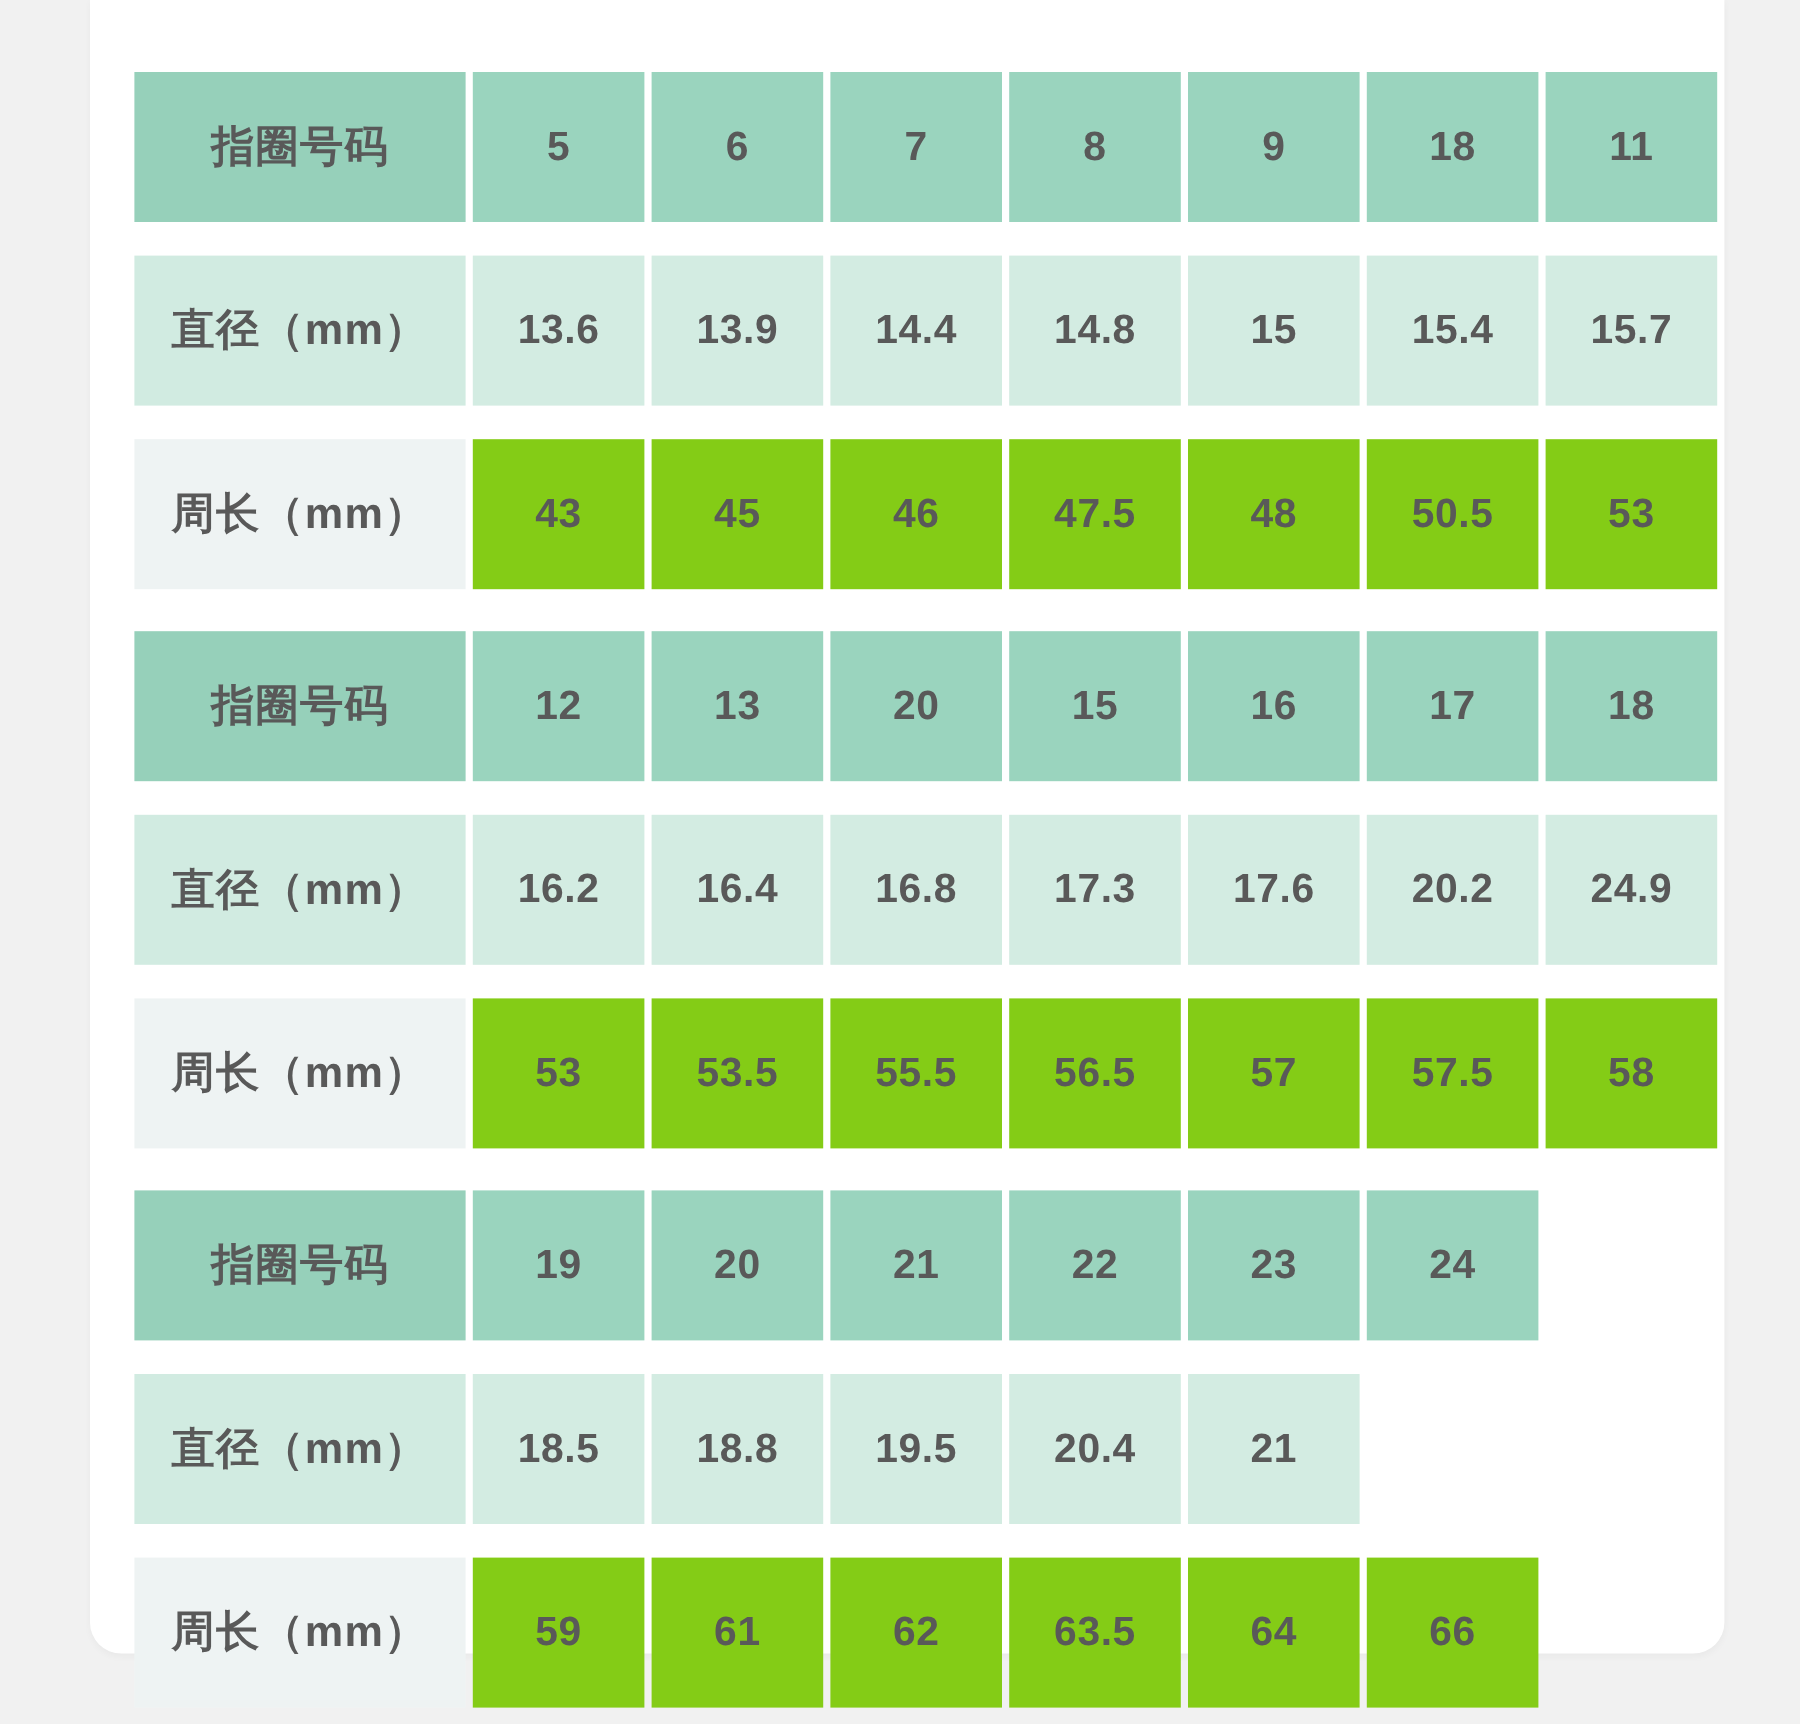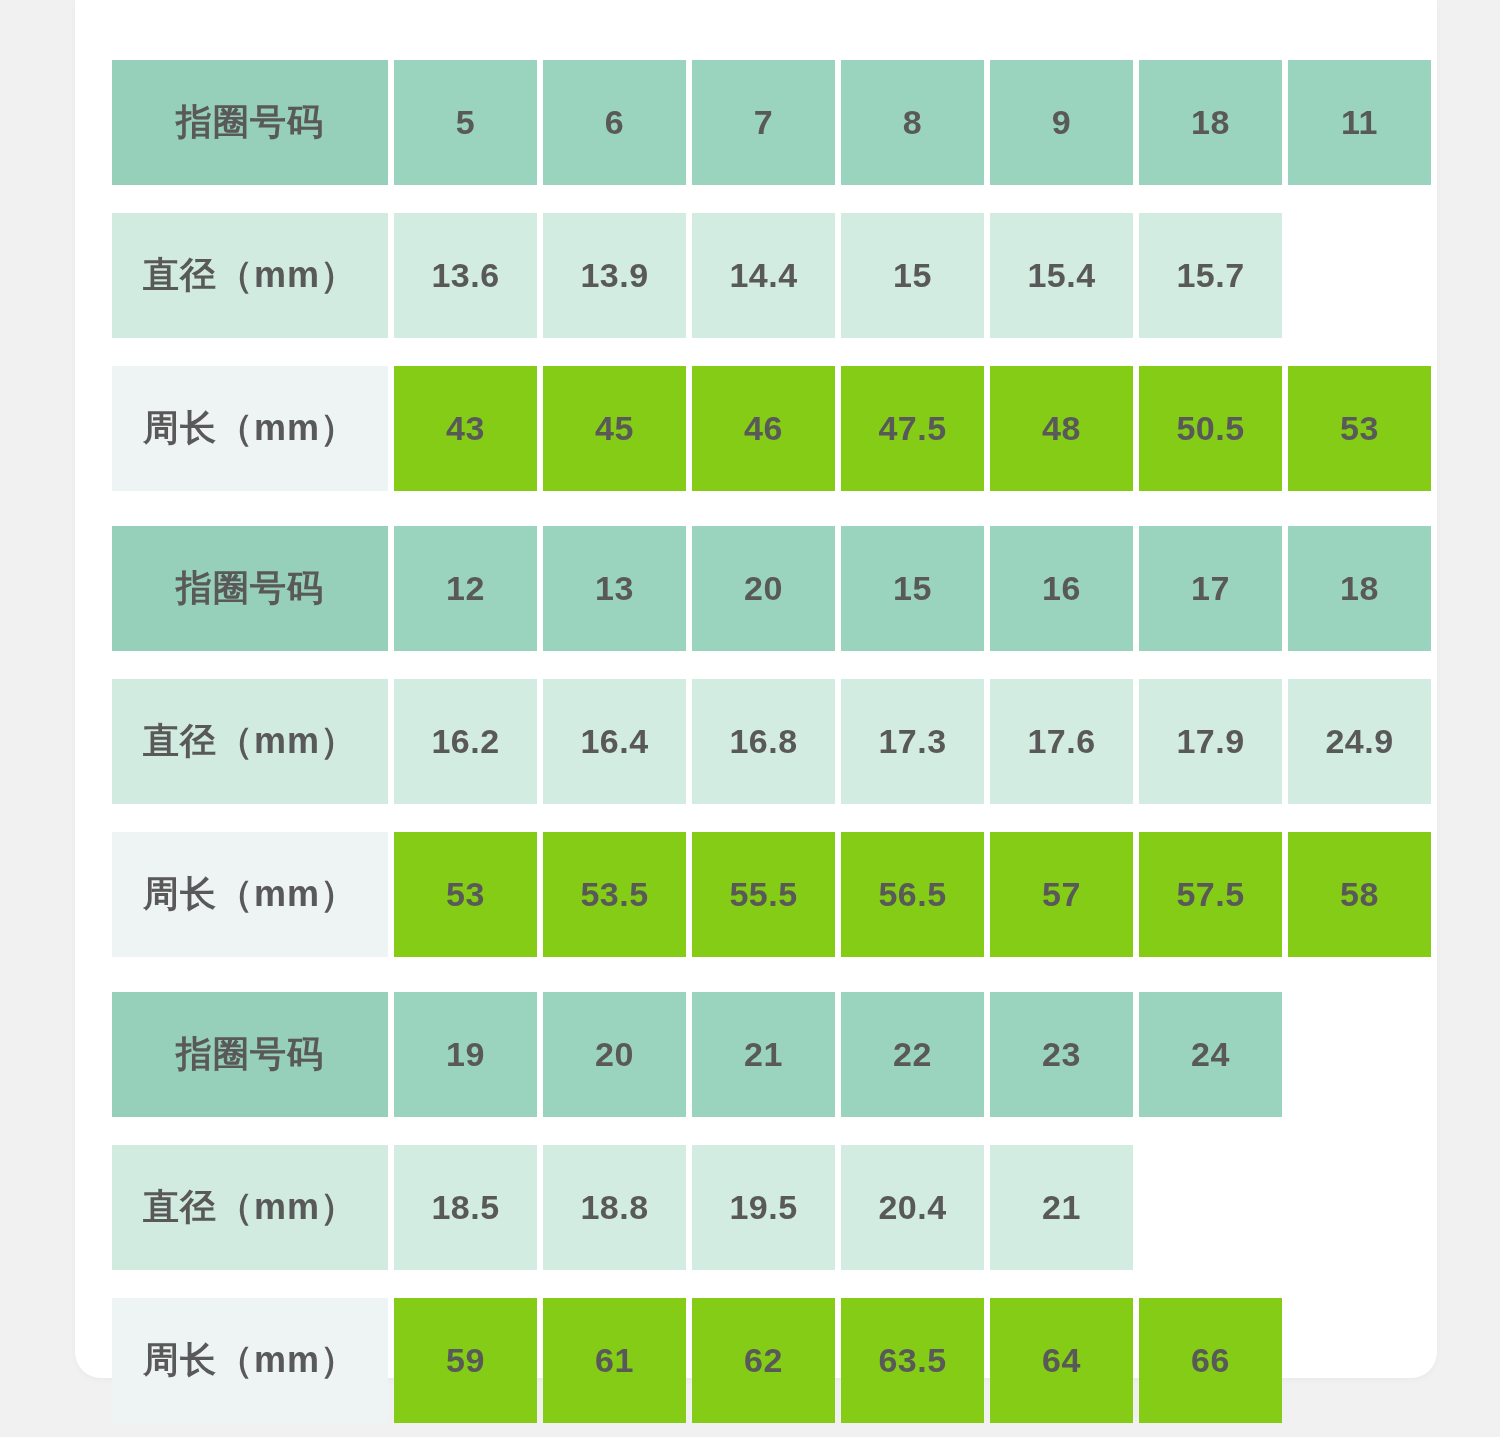--- a/index.html
+++ b/index.html
@@ -114,20 +114,21 @@
           <div class="cell data">8</div>
           <div class="cell data">9</div>
           <div class="cell data">18</div>
           <div class="cell data">11</div>
         </div>
         <div class="trow row-dia">
           <div class="cell label">直径（mm）</div>
           <div class="cell data">13.6</div>
           <div class="cell data">13.9</div>
           <div class="cell data">14.4</div>
+          <div class="cell data">14.8</div>
           <div class="cell data">15</div>
           <div class="cell data">15.4</div>
           <div class="cell data">15.7</div>
         </div>
         <div class="trow row-cir">
           <div class="cell label">周长（mm）</div>
           <div class="cell data">43</div>
           <div class="cell data">45</div>
           <div class="cell data">46</div>
           <div class="cell data">47.5</div>
@@ -148,21 +149,21 @@
           <div class="cell data">17</div>
           <div class="cell data">18</div>
         </div>
         <div class="trow row-dia">
           <div class="cell label">直径（mm）</div>
           <div class="cell data">16.2</div>
           <div class="cell data">16.4</div>
           <div class="cell data">16.8</div>
           <div class="cell data">17.3</div>
           <div class="cell data">17.6</div>
-          <div class="cell data">17.9</div>
+          <div class="cell data">20.2</div>
           <div class="cell data">24.9</div>
         </div>
         <div class="trow row-cir">
           <div class="cell label">周长（mm）</div>
           <div class="cell data">53</div>
           <div class="cell data">53.5</div>
           <div class="cell data">55.5</div>
           <div class="cell data">56.5</div>
           <div class="cell data">57</div>
           <div class="cell data">57.5</div>

